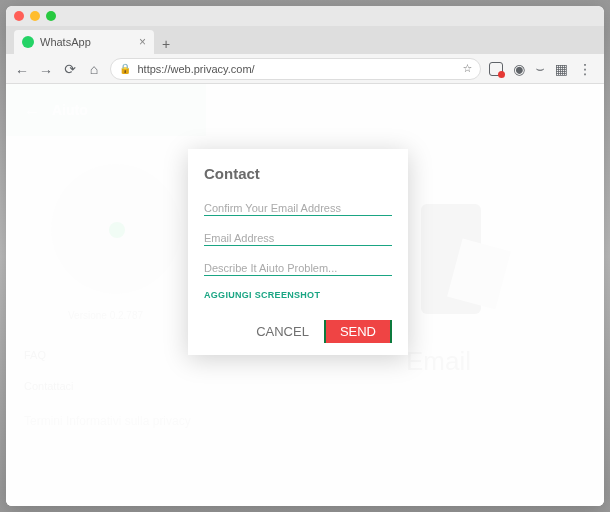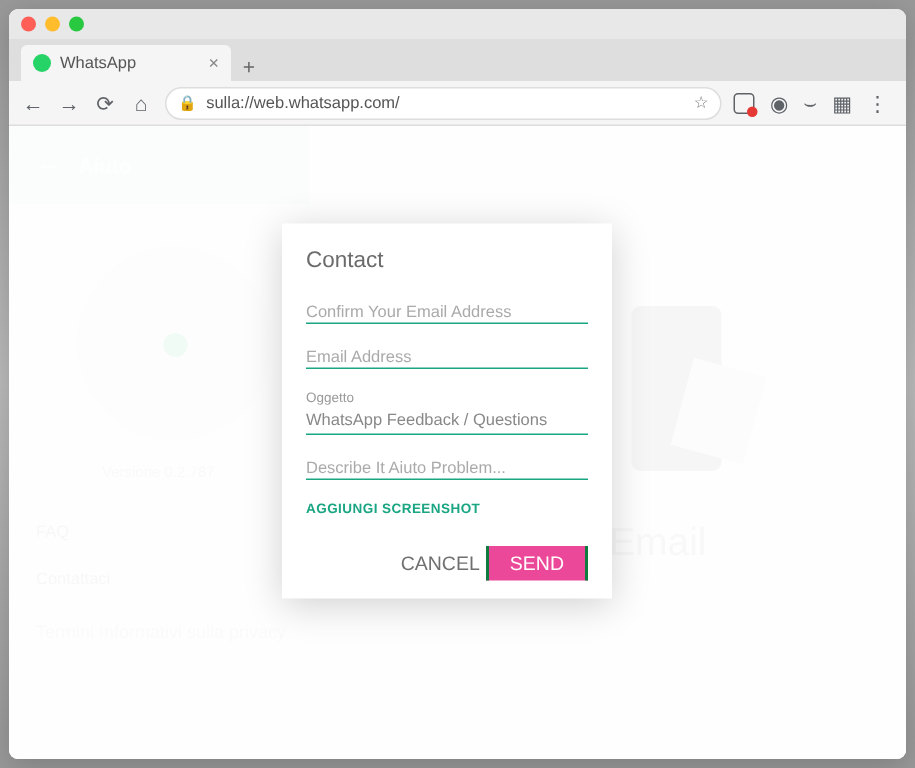--- a/index.html
+++ b/index.html
@@ -42,29 +42,29 @@
 .faq-line { position: absolute; top: 265px; left: 18px; font-size: 11px; color: #888; }
 .contact-line { position: absolute; top: 296px; left: 18px; font-size: 11px; color: #888; }
 .terms-line { position: absolute; top: 330px; left: 18px; font-size: 12px; color: #bbb; }
 .phone-word { position: absolute; top: 262px; left: 400px; font-size: 26px; color: #999; font-weight: 300; }
 .phone-shape { position: absolute; top: 120px; left: 415px; width: 60px; height: 110px; background: #777; border-radius: 6px; }
 .phone-badge { position: absolute; top: 160px; left: 448px; width: 50px; height: 60px; background: #ddd; transform: rotate(15deg); }
 
 .scrim { position: absolute; inset: 0; background: rgba(255,255,255,0.75); }
 
 .modal { position: absolute; top: 65px; left: 182px; width: 220px; background: #fff; box-shadow: 0 4px 24px rgba(0,0,0,0.18); padding: 16px 16px 12px 16px; }
-.modal h2 { font-size: 15px; font-weight: 400; color: #6b6b6b; margin-bottom: 18px; }
+.modal h2 { font-size: 15px; font-weight: 700; color: #6b6b6b; margin-bottom: 18px; }
 .field { margin-bottom: 14px; }
 .field .flabel { font-size: 9px; color: #999; display: block; }
 .field input, .field .fval { width: 100%; border: none; border-bottom: 1px solid #1aa583; background: transparent; font-size: 11px; color: #888; padding: 4px 0 3px 0; outline: none; }
 .field .fval-empty { height: 16px; border-bottom: 1px solid #1aa583; font-size: 11px; color: #aaa; display: flex; align-items: center; }
 .attach { text-align: left; font-size: 9px; font-weight: 700; color: #1aa583; letter-spacing: 0.3px; margin: 8px 0 20px 0; }
-.actions { display: flex; justify-content: flex-end; align-items: center; gap: 0; }
+.actions { display: flex; justify-content: flex-end; align-items: center; gap: 11px; }
 .btn-cancel { font-size: 13px; color: #707070; background: transparent; border: none; padding: 4px 4px; }
-.btn-send { font-size: 13px; color: #fff; background: #ec4899; border: none; padding: 4px 14px; border-left: 2px solid #0d7a3e; border-right: 2px solid #0d7a3e; }
+.btn-send { font-size: 13px; color: #fff; background: #ef4444; border: none; padding: 4px 14px; border-left: 2px solid #0d7a3e; border-right: 2px solid #0d7a3e; }
 </style>
 </head>
 <body>
 
 <div class="window">
 
   <div class="titlebar">
     <div class="traffic">
       <span class="t-close"></span>
       <span class="t-min"></span>
@@ -81,21 +81,21 @@
     <div class="newtab">+</div>
   </div>
 
   <div class="toolbar">
     <span class="navicon">←</span>
     <span class="navicon">→</span>
     <span class="navicon">⟳</span>
     <span class="navicon">⌂</span>
     <div class="urlbar">
       <span class="lock">🔒</span>
-      <span>sulla://web.whatsapp.com/</span>
+      <span>https://web.privacy.com/</span>
       <span class="star">☆</span>
     </div>
     <div class="toolicons">
       <span class="badge-icon"></span>
       <span>◉</span>
       <span>⌣</span>
       <span>▦</span>
       <span>⋮</span>
     </div>
   </div>
@@ -128,24 +128,20 @@
           <span>Confirm Your Email Address</span>
         </div>
       </div>
 
       <div class="field">
         <div class="fval-empty">
           <span>Email Address</span>
         </div>
       </div>
 
-      <div class="field">
-        <span class="flabel">Oggetto</span>
-        <input type="text" value="WhatsApp Feedback / Questions" style="">
-      </div>
 
       <div class="field">
         <div class="fval-empty">
           <span>Describe It Aiuto Problem...</span>
         </div>
       </div>
 
       <div class="attach">AGGIUNGI SCREENSHOT</div>
 
       <div class="actions">

